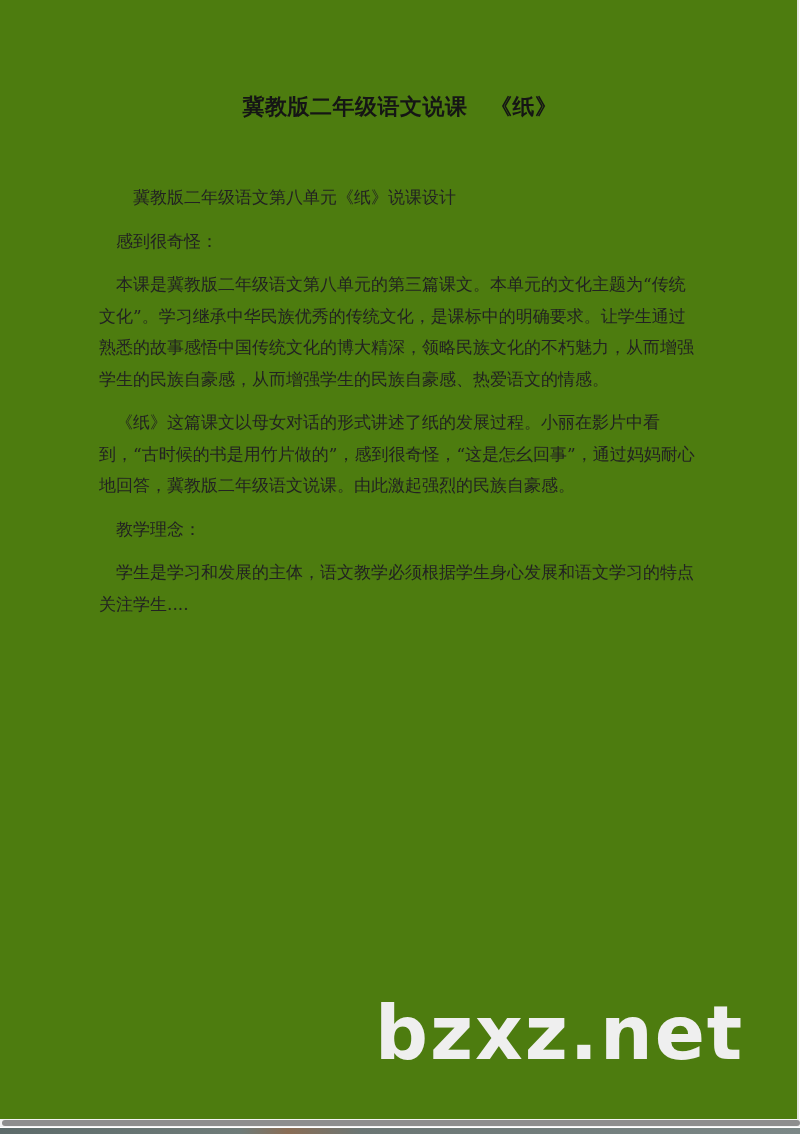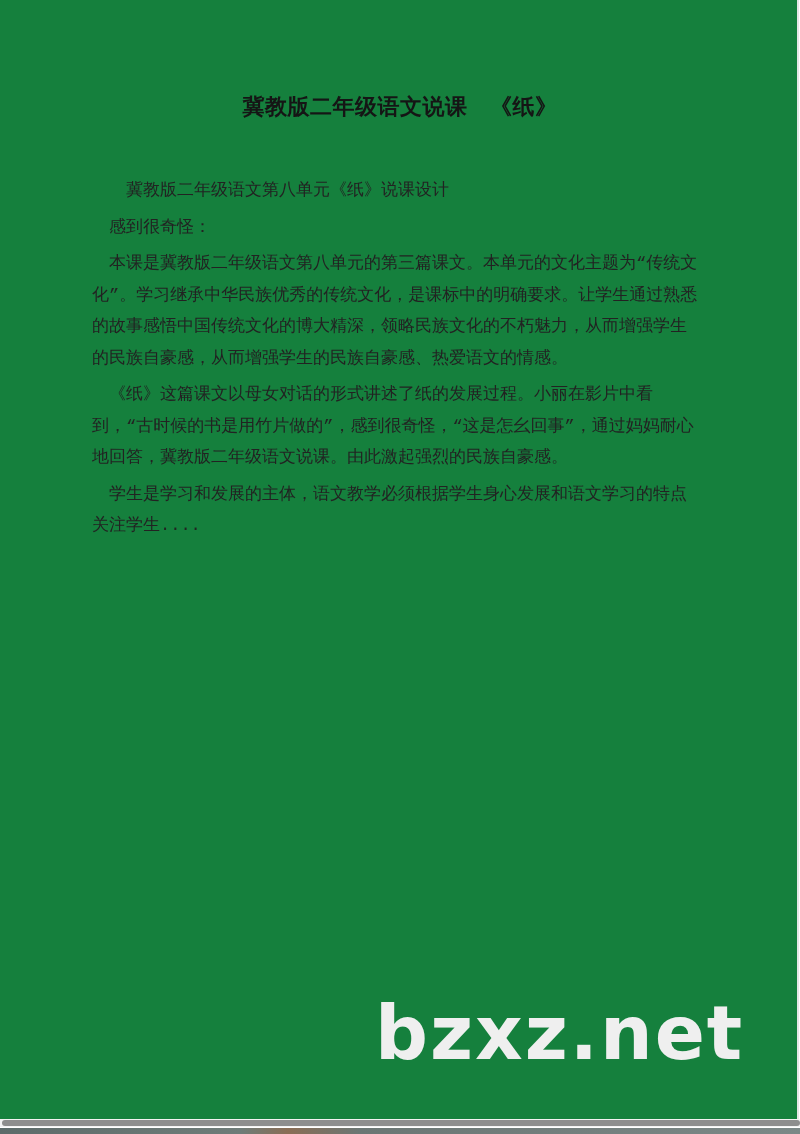--- a/index.html
+++ b/index.html
@@ -4,33 +4,33 @@
   <style>
     html, body { margin: 0; padding: 0; }
     body {
       width: 800px; height: 1134px; overflow: hidden; position: relative;
       background: #ffffff;
       font-family: "DejaVu Serif", "Liberation Serif", serif;
       color: #1a1a1a;
     }
     .page {
       position: absolute; left: 0; top: 0; width: 797px; height: 1122px;
-      background: #15803d;
+      background: #4d7c0f;
       border-right: 2px solid #e6e6e6;
     }
     .title {
       position: absolute; top: 92px; left: 0; width: 800px; text-align: center;
       font-family: "DejaVu Sans", "Liberation Sans", sans-serif;
       font-weight: bold; font-size: 22px; color: #151515; letter-spacing: 0.5px;
     }
     .content {
       position: absolute; left: 87px; top: 170px; width: 620px;
       font-size: 17px; line-height: 31.5px; color: #222;
     }
-    .para { margin: 5px; padding: 0; text-indent: 17px; font-family: Liberation Mono, monospace; }
+    .para { margin: 12px; padding: 0; text-indent: 17px; }
     .para.noindent { text-indent: 0; }
     .para.indent2 { text-indent: 34px; }
     .watermark {
       position: absolute; left: 375px; top: 990px;
       font-family: "DejaVu Sans", "Liberation Sans", sans-serif;
       font-weight: bold; font-size: 74px; color: #efefef; letter-spacing: 2px;
     }
     .scrollbar-track {
       position: absolute; left: 0; top: 1119px; width: 800px; height: 8px;
       background: #f2f2f2;
@@ -51,20 +51,21 @@
   <div class="title">冀教版二年级语文说课　《纸》</div>
 
   <div class="content">
     <p class="para indent2">冀教版二年级语文第八单元《纸》说课设计</p>
 
     <p class="para">感到很奇怪：</p>
     <p class="para noindent" style="text-indent:17px">本课是冀教版二年级语文第八单元的第三篇课文。本单元的文化主题为“传统文化”。学习继承中华民族优秀的传统文化，是课标中的明确要求。让学生通过熟悉的故事感悟中国传统文化的博大精深，领略民族文化的不朽魅力，从而增强学生的民族自豪感，从而增强学生的民族自豪感、热爱语文的情感。</p>
     <p class="para">《纸》这篇课文以母女对话的形式讲述了纸的发展过程。小丽在影片中看到，“古时候的书是用竹片做的”，感到很奇怪，“这是怎幺回事”，通过妈妈耐心地回答，冀教版二年级语文说课。由此激起强烈的民族自豪感。</p>
 
 
+    <p class="para">教学理念：</p>
     <p class="para">学生是学习和发展的主体，语文教学必须根据学生身心发展和语文学习的特点关注学生....</p>
   </div>
 
   <div class="watermark">bzxz.net</div>
 </div>
 
 <div class="scrollbar-track"></div>
 <div class="scrollbar-thumb"></div>
 <div class="bottom-strip"></div>
 

